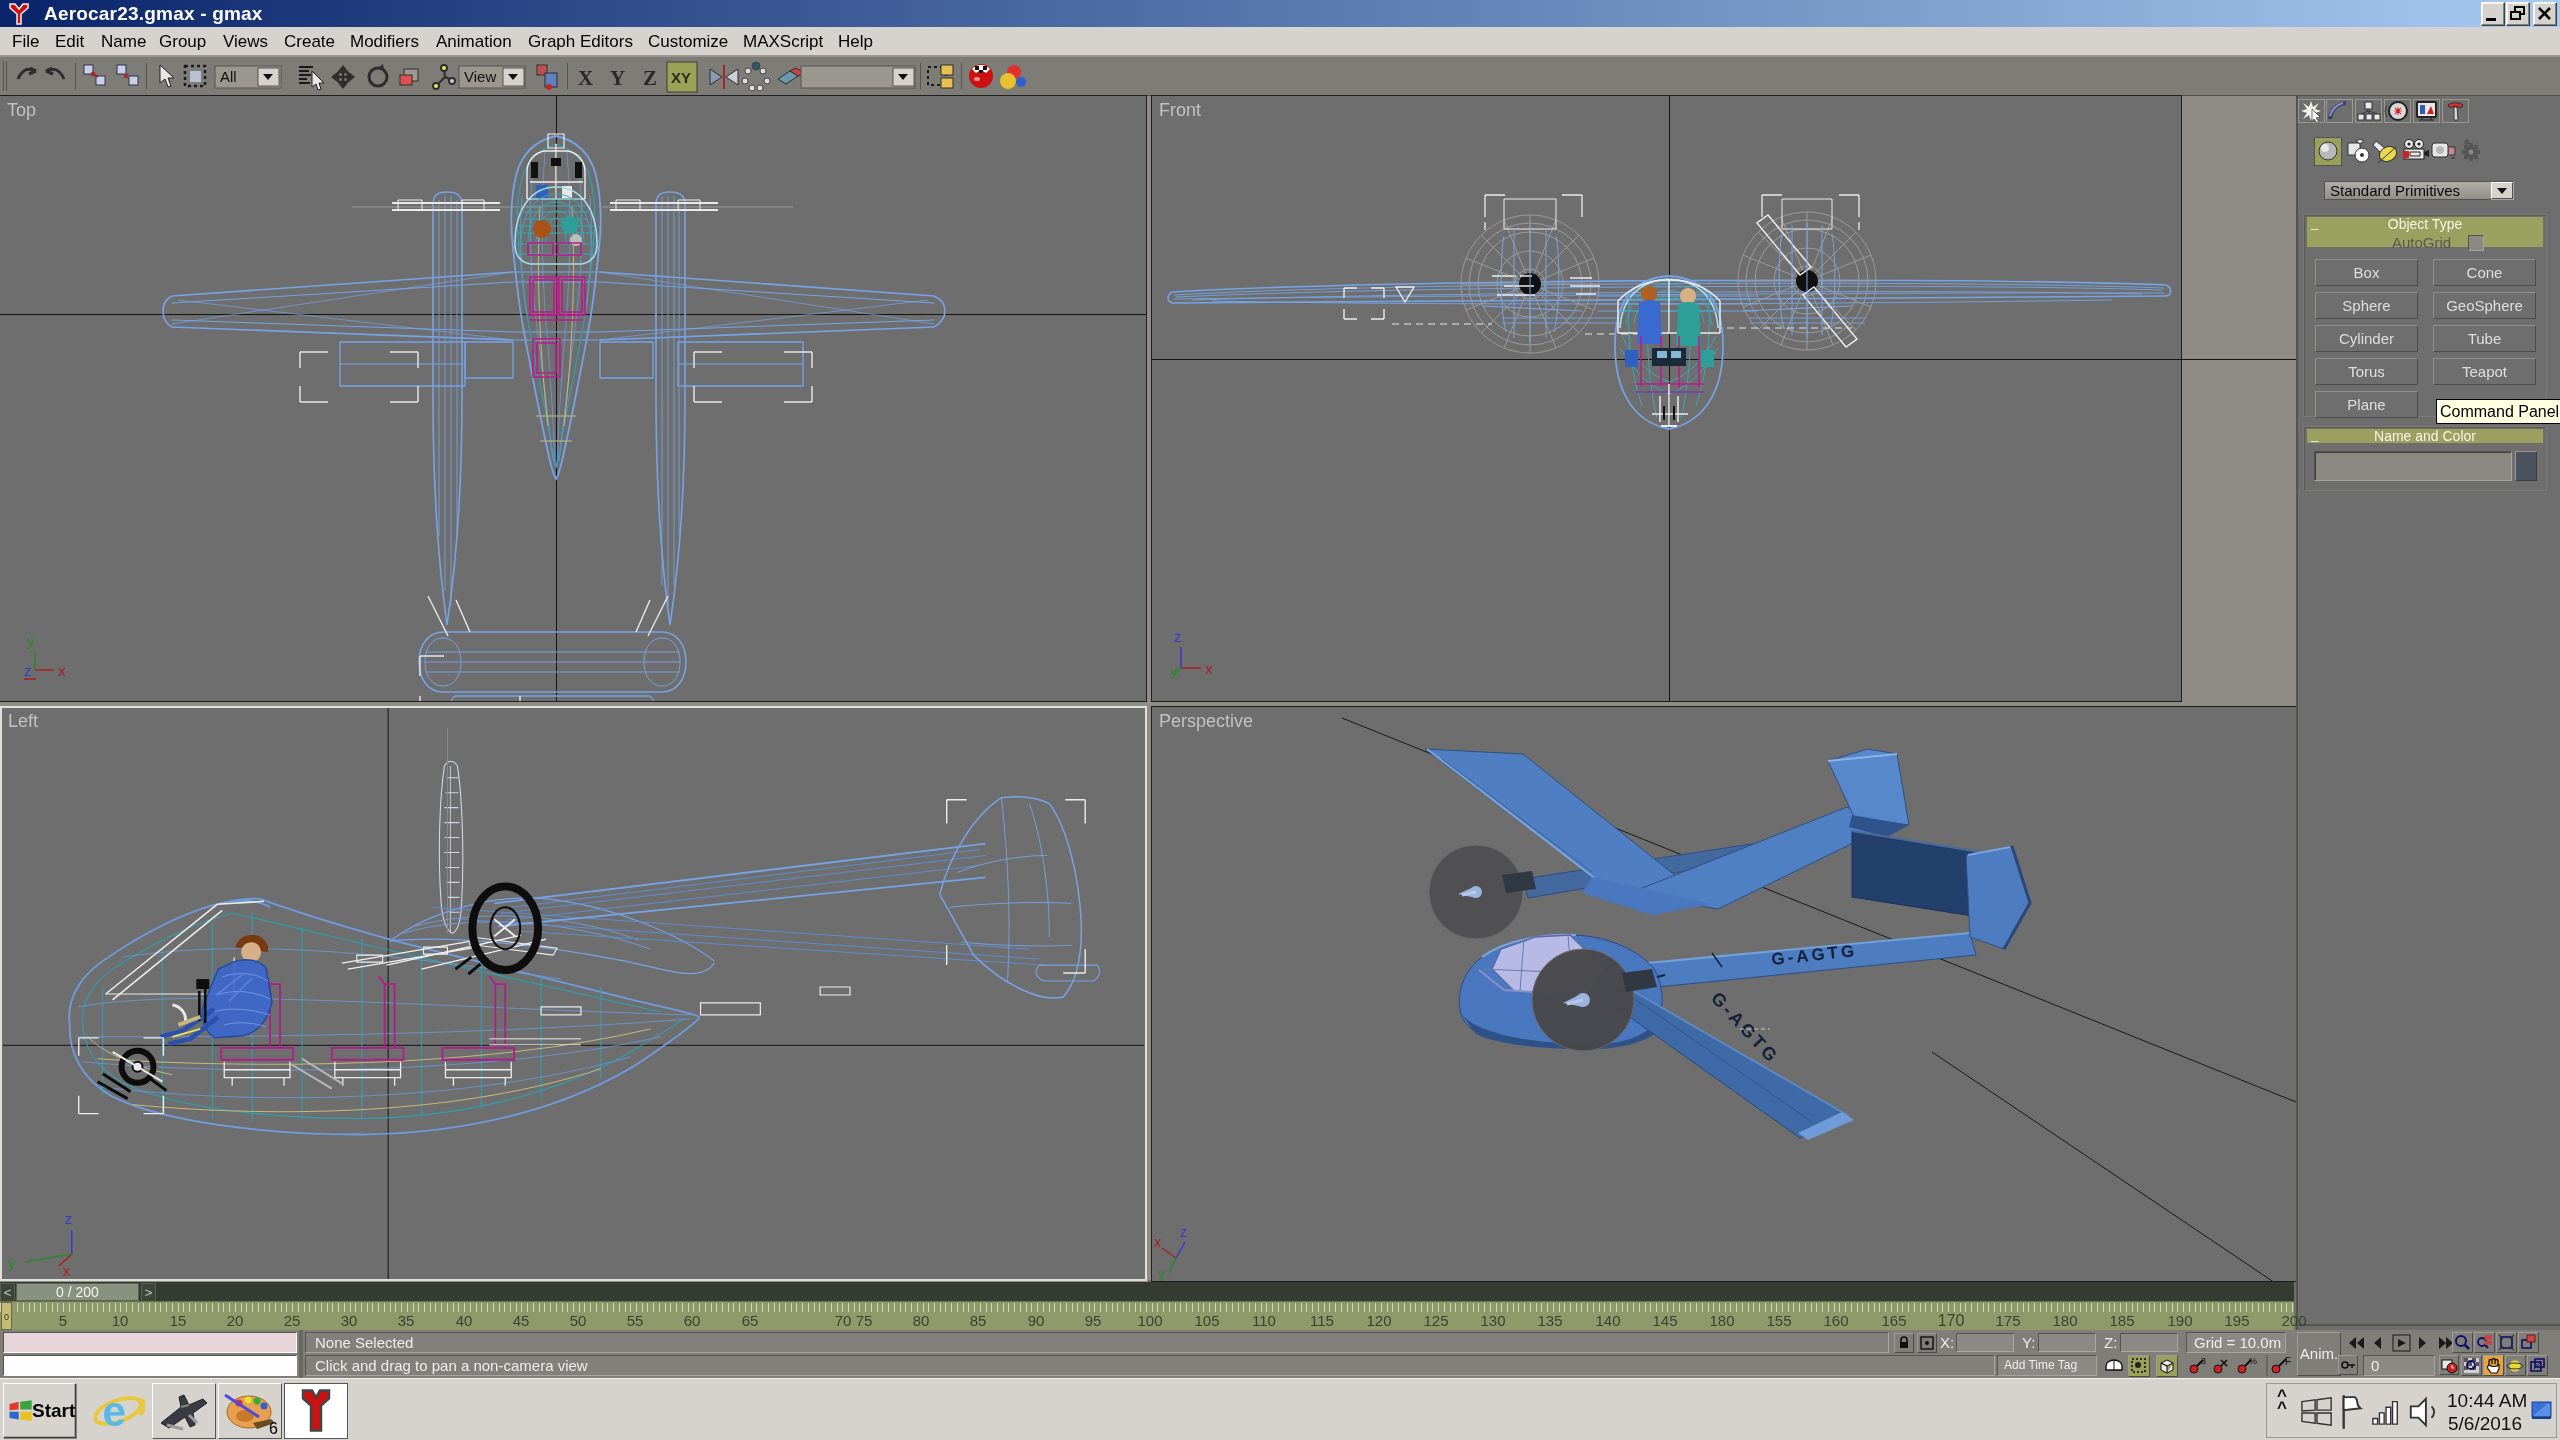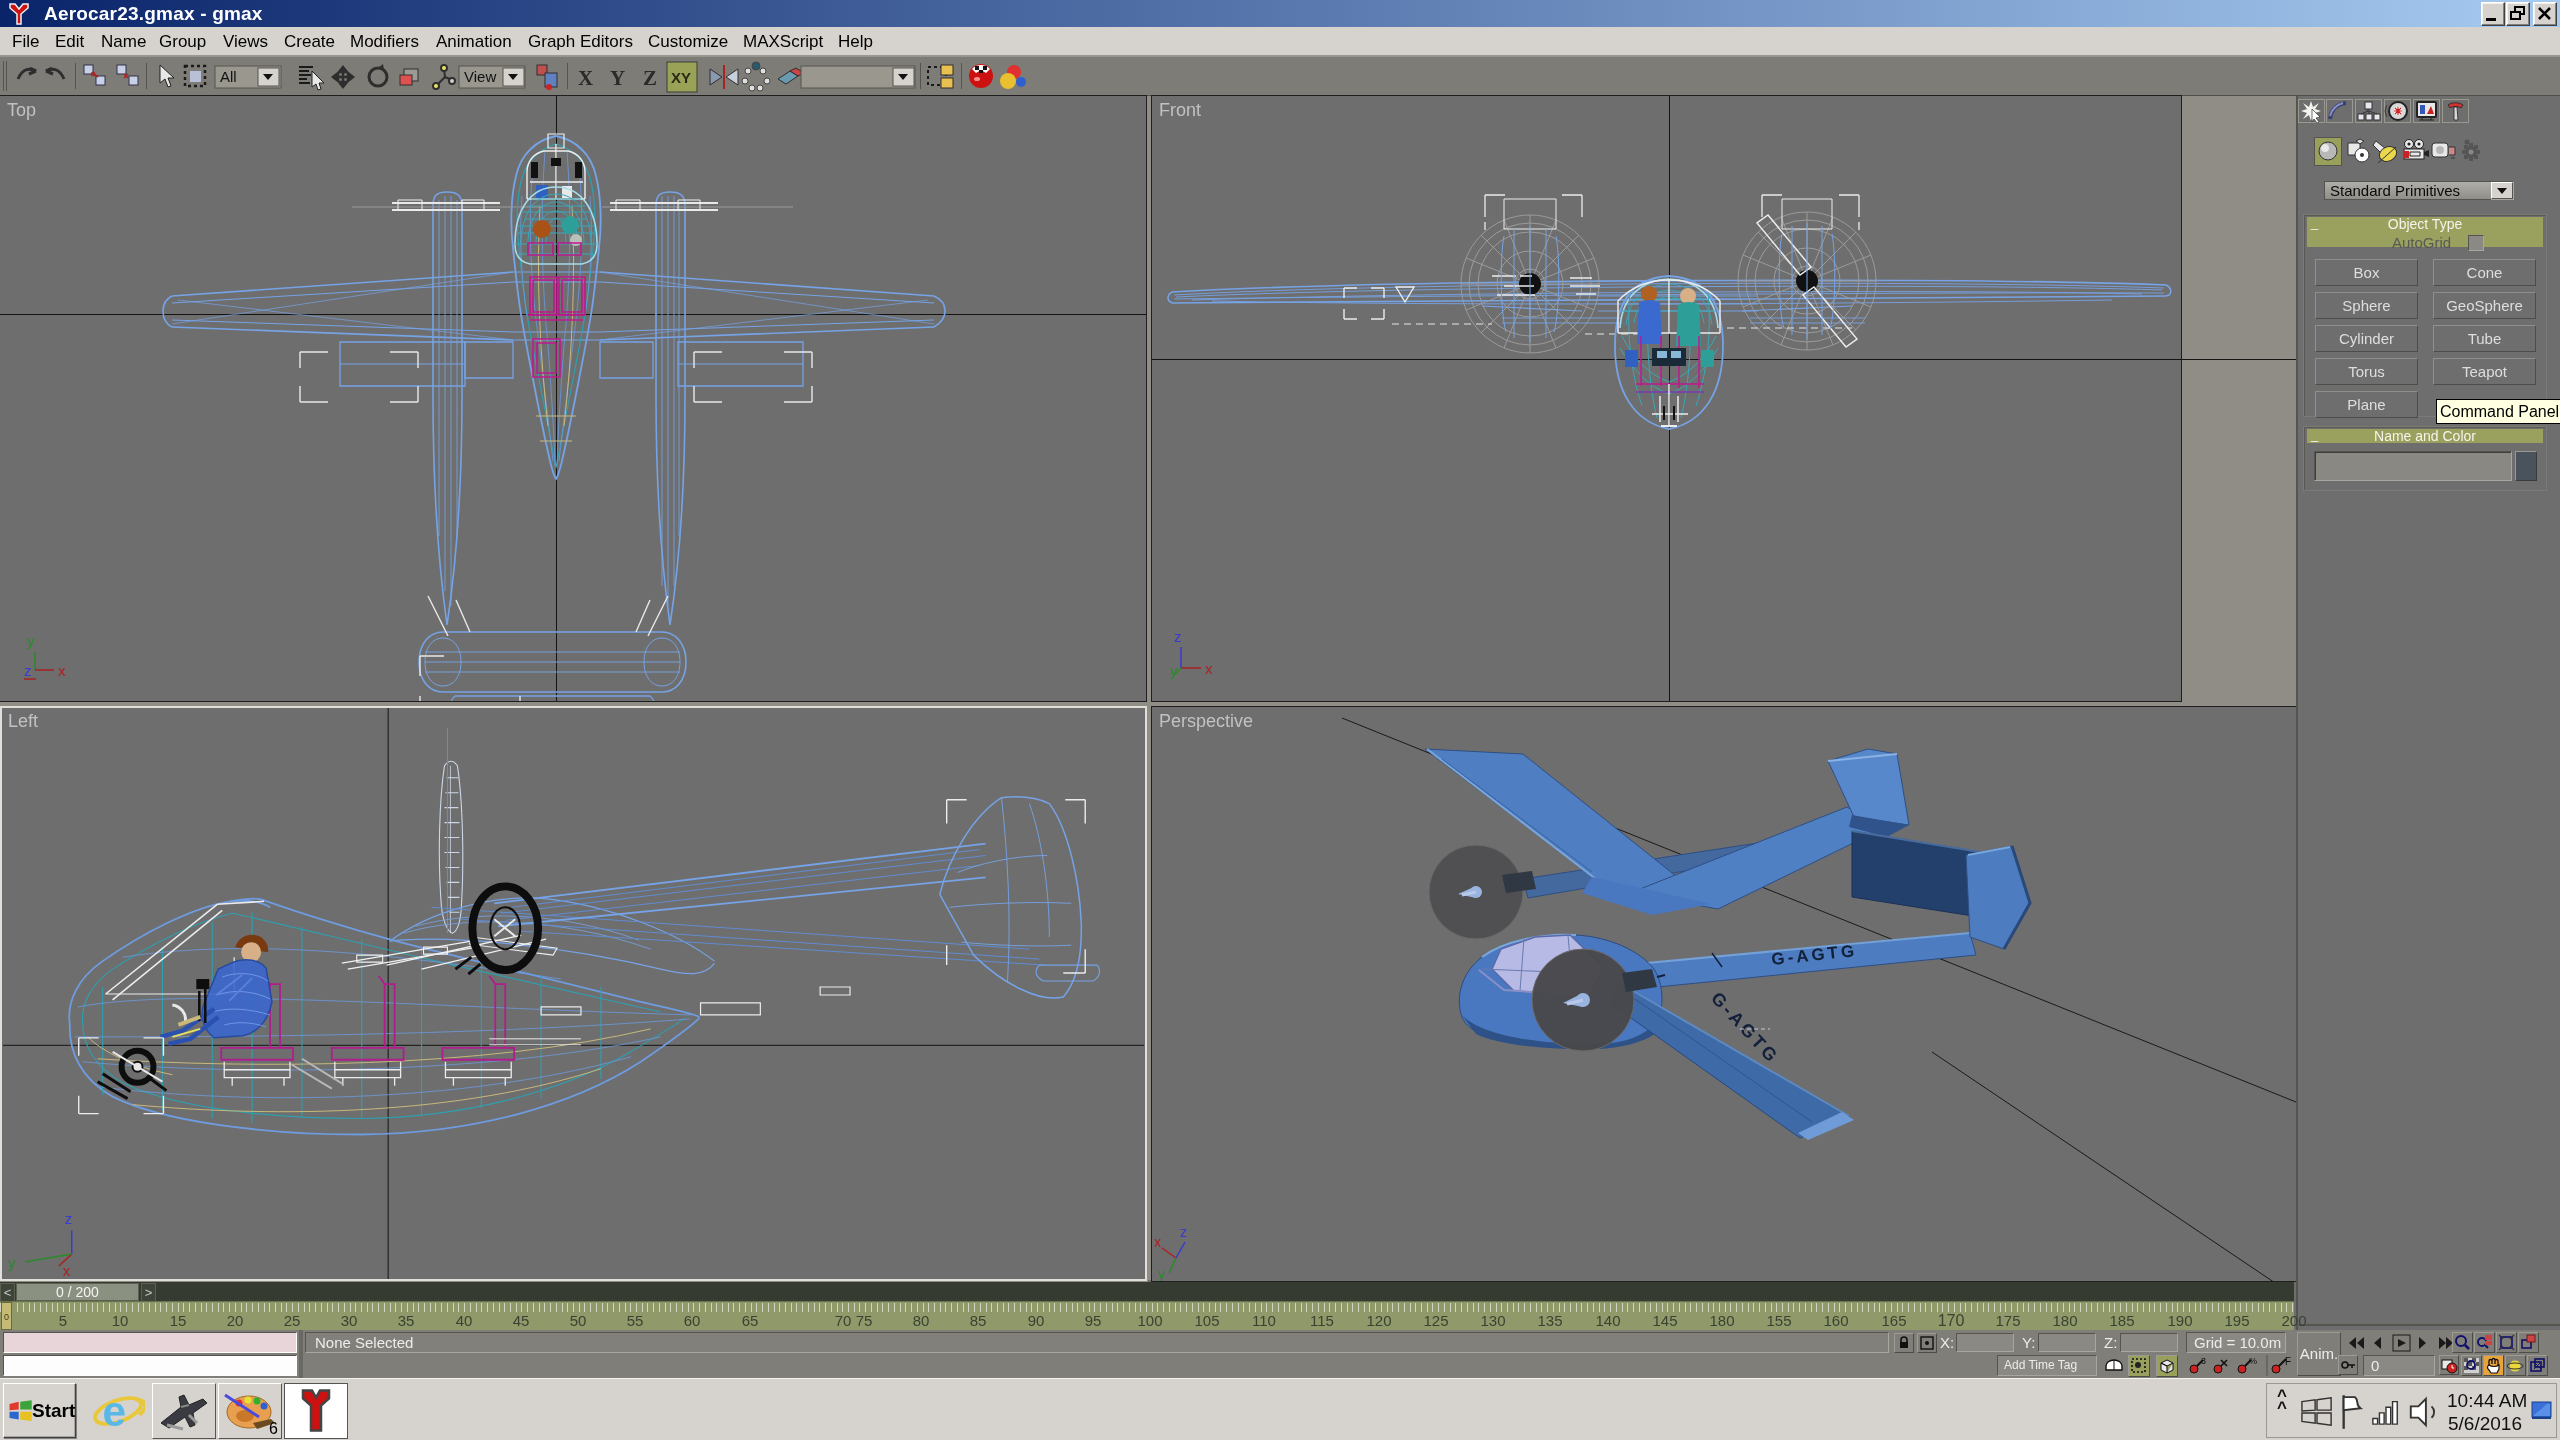--- a/index.html
+++ b/index.html
@@ -801,20 +801,21 @@
 <span class="abs" style="left:2166px;top:10px;width:28px;text-align:center;font-size:15px;color:#3a4232">190</span>
 <span class="abs" style="left:2223px;top:10px;width:28px;text-align:center;font-size:15px;color:#3a4232">195</span>
 <span class="abs" style="left:2280px;top:10px;width:28px;text-align:center;font-size:15px;color:#3a4232">200</span>
 <div class="abs" style="left:1px;top:0;width:11px;height:28px;background:#c6bb74;border:1px solid #6a6a40;color:#3a3a20;font-size:9px;text-align:center;line-height:28px">0</div>
 </div>
 <div id="statusbar">
 <div class="abs" style="left:3px;top:2px;width:294px;height:21px;background:#e7d5d9;border:1px solid #55544f;border-right-color:#fff;border-bottom-color:#fff"></div>
 <div class="abs" style="left:3px;top:25px;width:294px;height:21px;background:#fdfdfd;border:1px solid #55544f;border-right-color:#fff;border-bottom-color:#fff"></div>
 <div class="abs" style="left:299px;top:0;width:4px;height:48px;background:#6a6862"></div>
 <div class="abs sunk stxt" style="left:305px;top:2px;width:1584px;height:21px;background:#82807a;line-height:19px;padding-left:9px">None Selected</div>
+<div class="abs sunk stxt" style="left:305px;top:25px;width:1690px;height:21px;background:#82807a;line-height:19px;padding-left:9px">Click and drag to pan a non-camera view</div>
 <div class="tbtn" style="left:1894px;top:3px;width:20px;height:20px"><svg width="18" height="18">
         <path d="M6 8 V6 a3 3 0 0 1 6 0 v2" stroke="#111" fill="none" stroke-width="1.6"></path>
         <rect x="5" y="8" width="8" height="6" fill="#111"></rect>
       </svg></div>
 <div class="tbtn" style="left:1917px;top:3px;width:20px;height:20px"><svg width="18" height="18">
         <rect x="3" y="3" width="12" height="12" fill="none" stroke="#111" stroke-width="1.4"></rect>
         <circle cx="9" cy="9" r="2" fill="#111"></circle>
       </svg></div>
 <span class="abs stxt" style="left:1940px;top:4px">X:</span>
 <div class="abs sunk" style="left:1956px;top:3px;width:58px;height:19px"></div>

